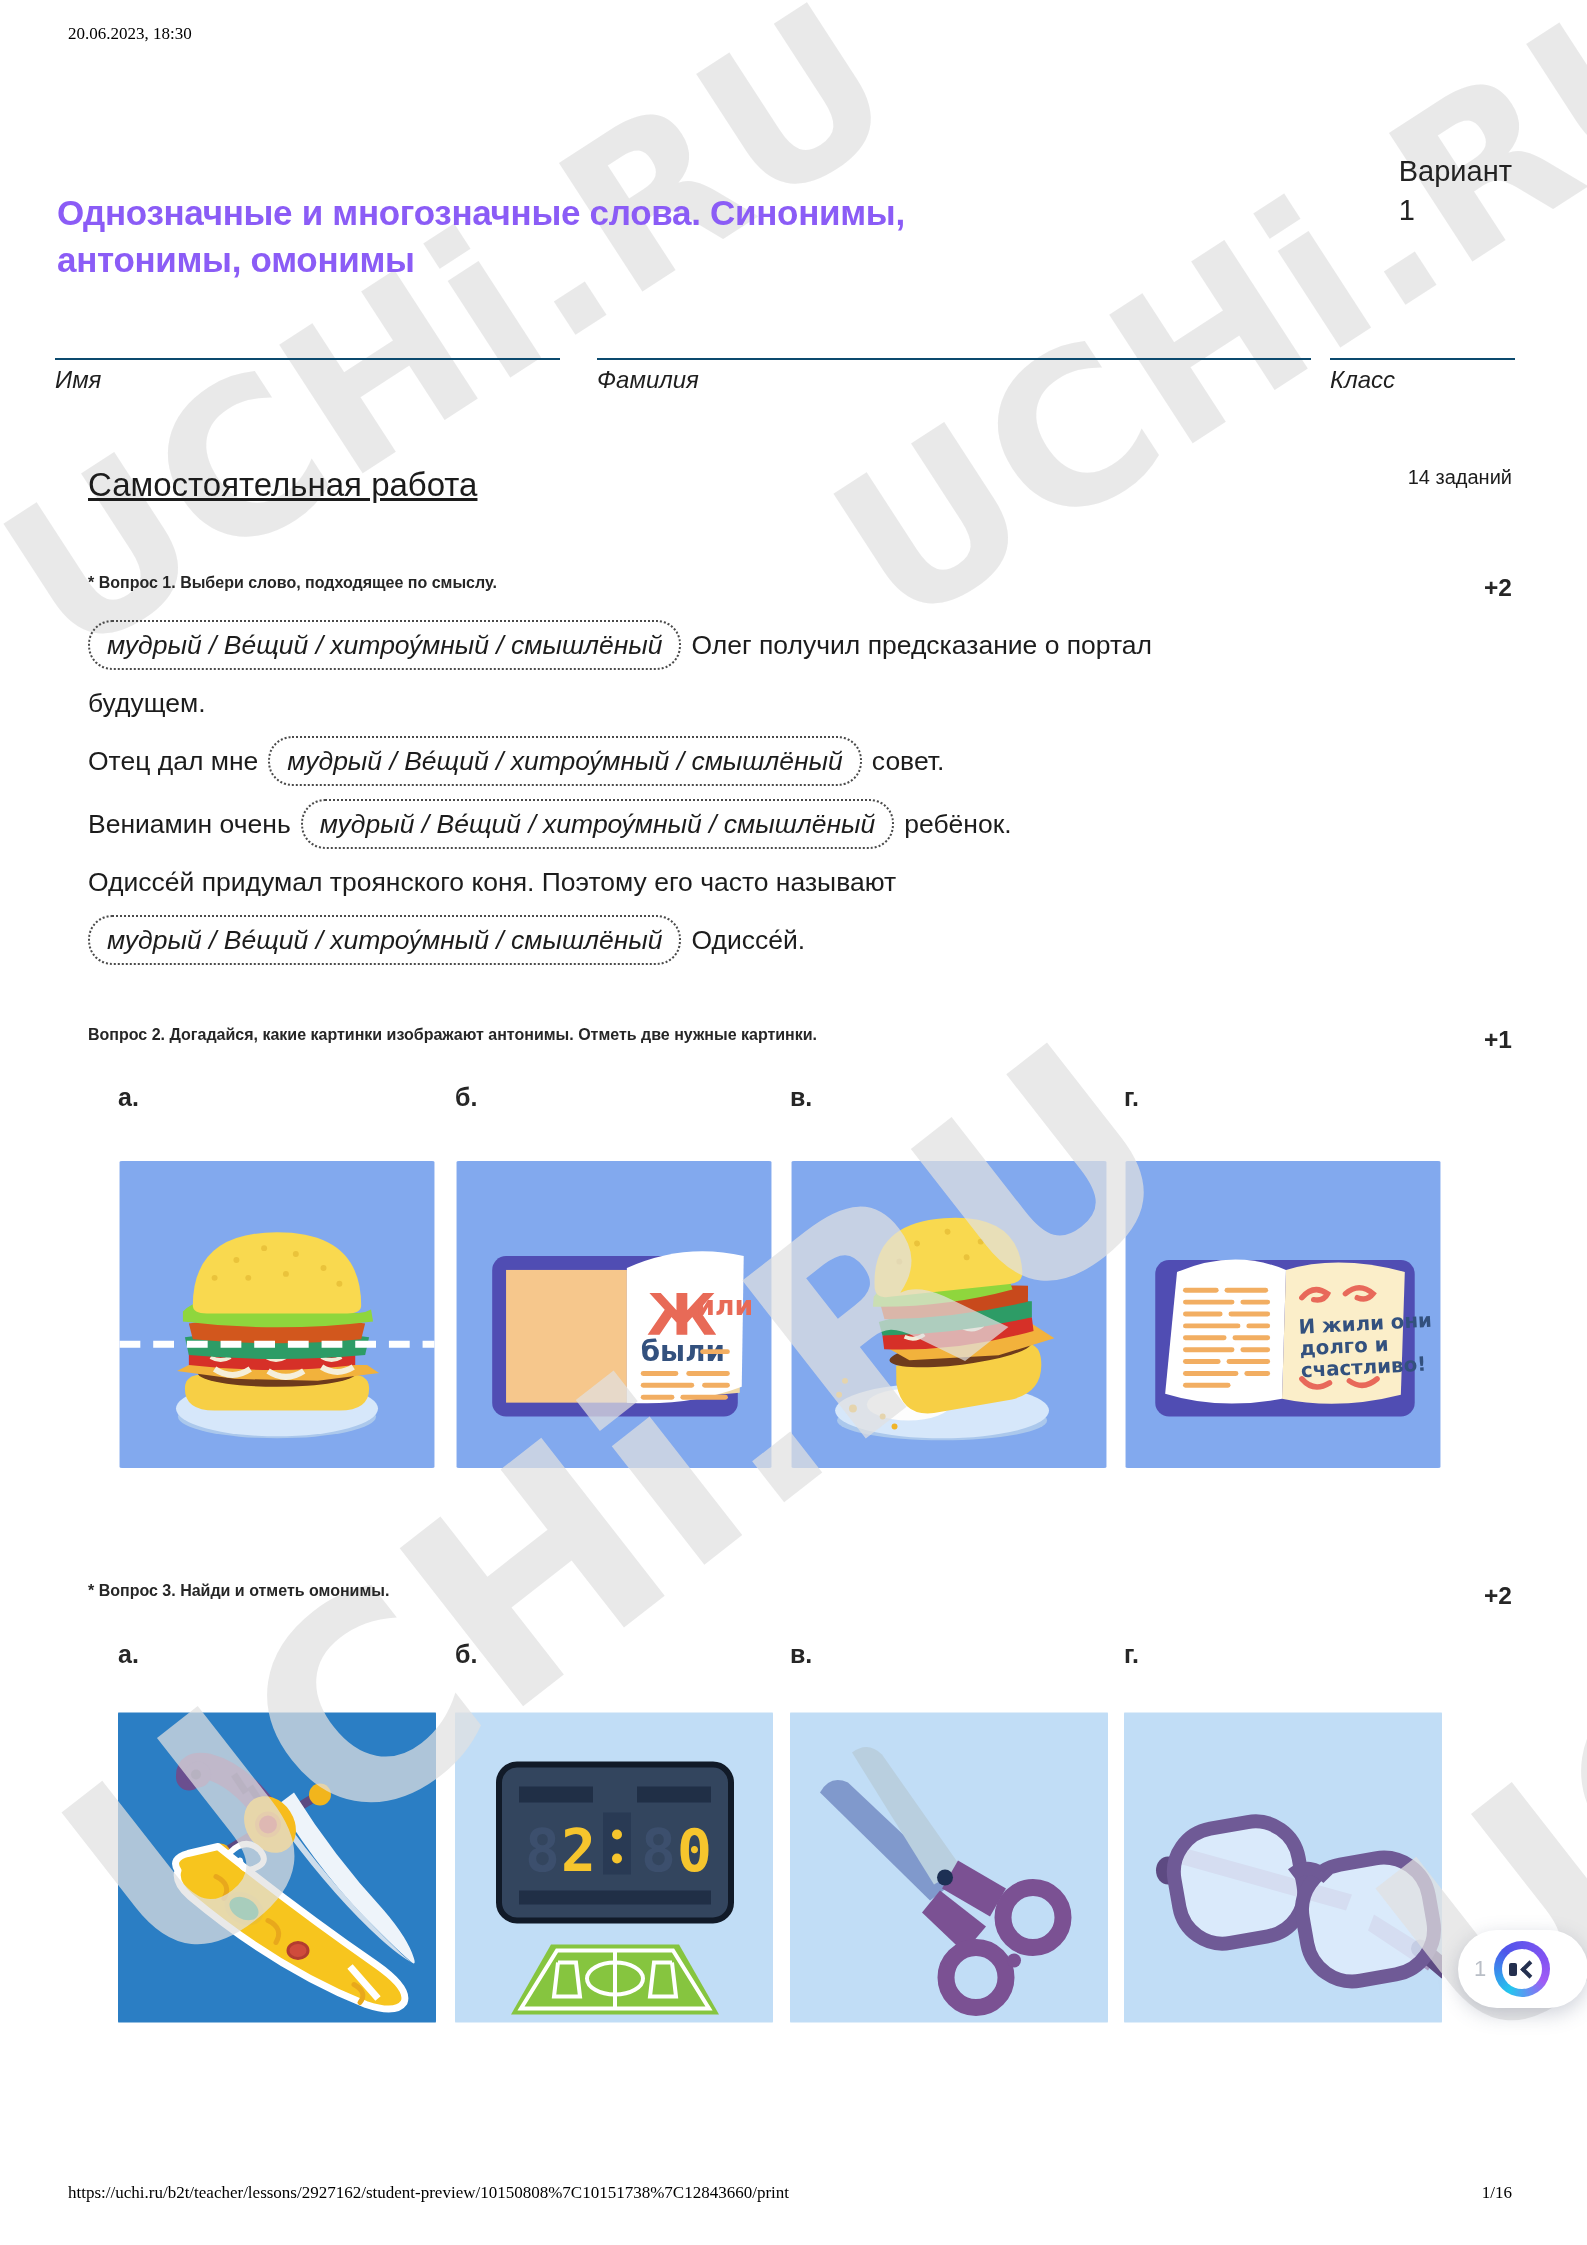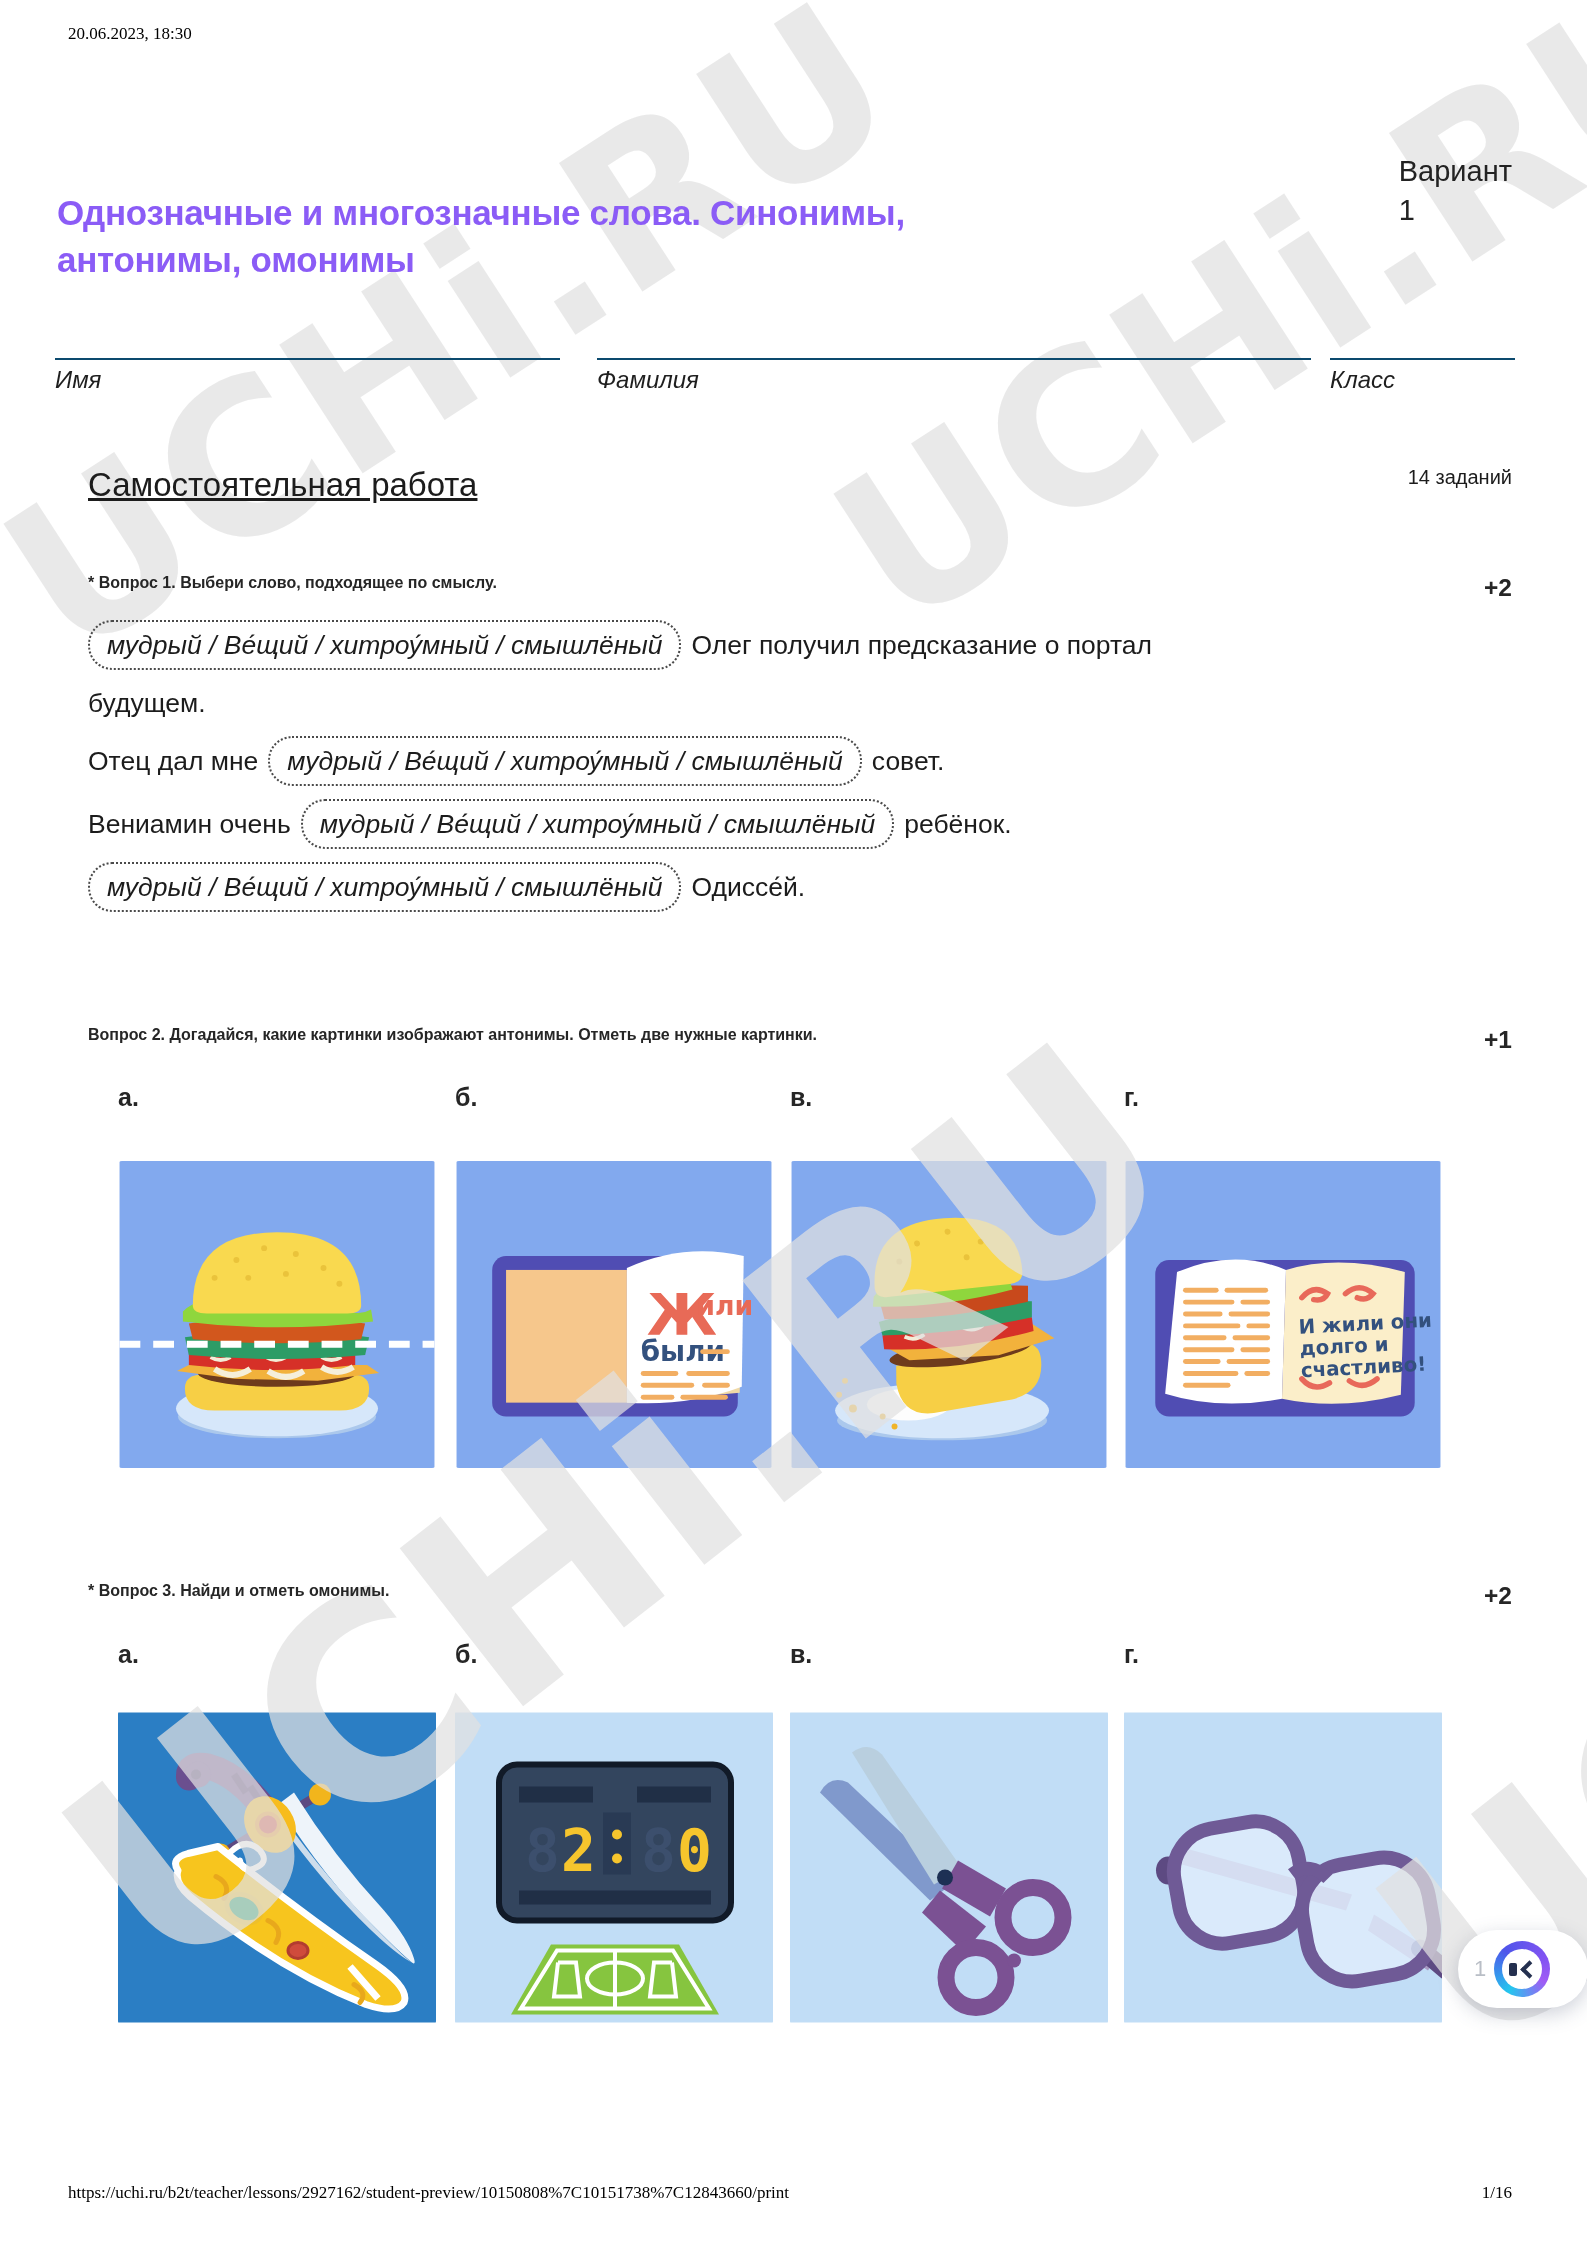--- a/index.html
+++ b/index.html
@@ -85,20 +85,23 @@
       <span>Отец дал мне</span>
       <span class="pill mid">мудрый / Ве́щий / хитроу́мный / смышлёный</span>
       <span>совет.</span>
     </div>
     <div class="q1-line">
       <span>Вениамин очень</span>
       <span class="pill mid">мудрый / Ве́щий / хитроу́мный / смышлёный</span>
       <span>ребёнок.</span>
     </div>
     <div class="q1-line">
+      <span>Одиссе́й придумал троянского коня. Поэтому его часто называют</span>
+    </div>
+    <div class="q1-line">
       <span class="pill lead">мудрый / Ве́щий / хитроу́мный / смышлёный</span>
       <span>Одиссе́й.</span>
     </div>
   </div>
 
   <div class="abs q-head q2-head z-txt">Вопрос 2. Догадайся, какие картинки изображают антонимы. Отметь две нужные картинки.</div>
   <div class="abs q-points p2 z-txt">+1</div>
   <div class="abs letter l1 row2 z-txt">а.</div>
   <div class="abs letter l2 row2 z-txt">б.</div>
   <div class="abs letter l3 row2 z-txt">в.</div>

